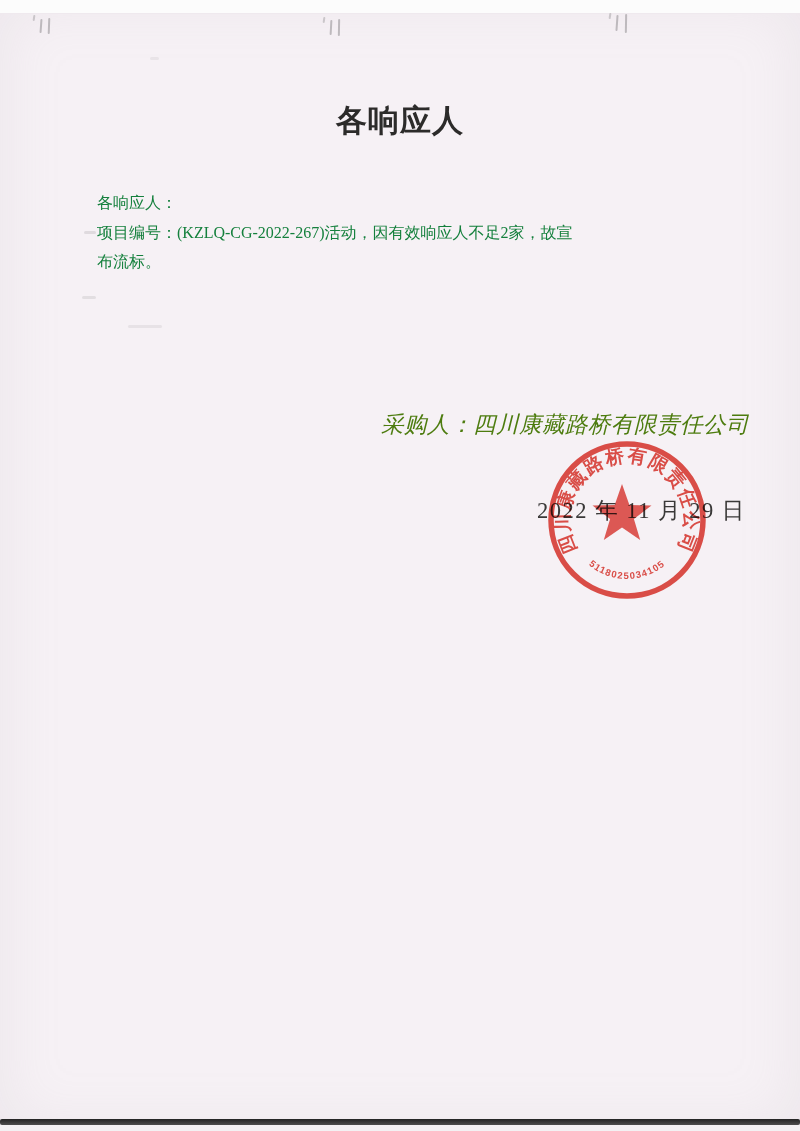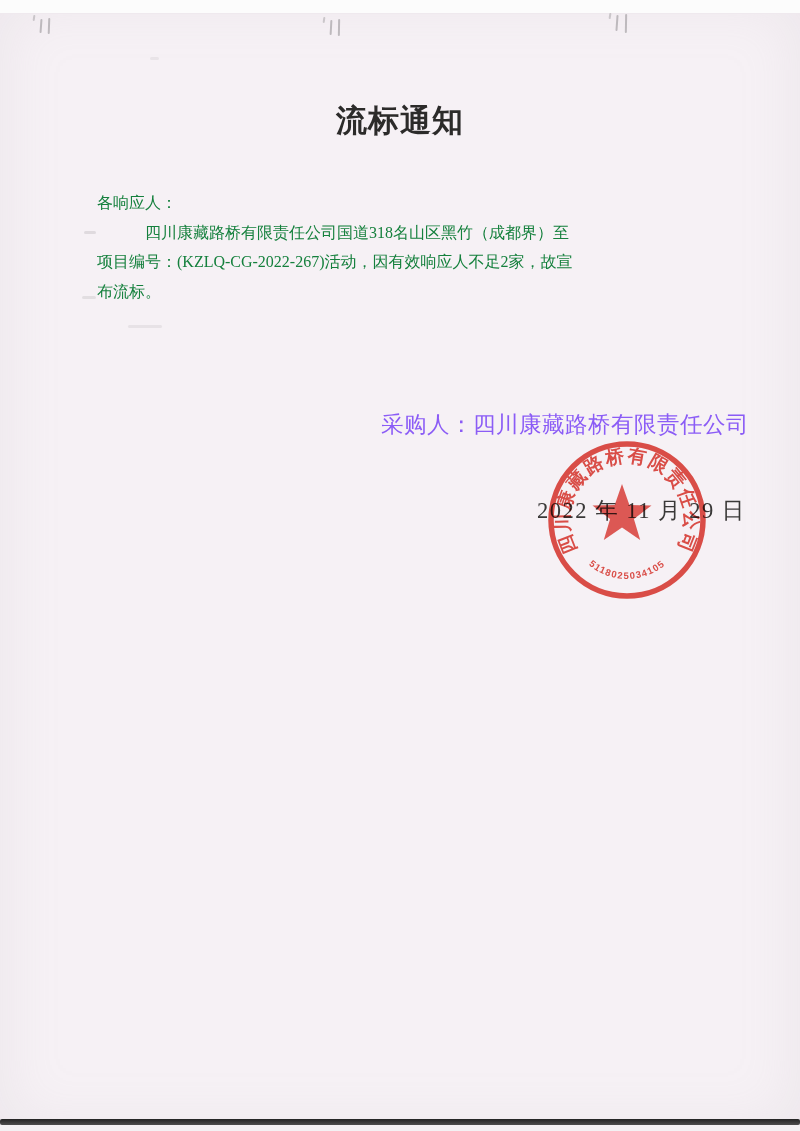--- a/index.html
+++ b/index.html
@@ -34,21 +34,21 @@
   }
   .body-block{
     position:absolute;left:97px;top:188px;width:640px;
     font-size:16px;line-height:29.5px;color:#15803d;
   }
   .para-line{white-space:nowrap;}
   .para-line.indent{text-indent:48px;}
 
   .purchaser-line{
     position:absolute;left:381px;top:409px;
-    font-size:22.5px;letter-spacing:.5px;white-space:nowrap;color:#8b5cf6;
+    font-size:22.5px;letter-spacing:.5px;white-space:nowrap;color:#4d7c0f;font-style:italic;
   }
   .date-line{
     position:absolute;left:537px;top:495px;
     font-size:22.5px;letter-spacing:1.5px;white-space:nowrap;color:#3a3938;
   }
 
   .seal{
     position:absolute;left:543px;top:436px;width:168px;height:168px;
     mix-blend-mode:multiply;opacity:.92;
     filter:blur(.2px);
@@ -77,25 +77,24 @@
 
   <div class="tick small" style="left:609px;top:13px;transform:rotate(9deg);"></div>
   <div class="tick" style="left:616px;top:15px;height:16px;transform:rotate(4deg);"></div>
   <div class="tick" style="left:625px;top:14px;height:19px;transform:rotate(1deg);"></div>
 
   <div class="smudge" style="left:84px;top:231px;width:12px;height:3px;opacity:.22;"></div>
   <div class="smudge" style="left:82px;top:296px;width:14px;height:3px;opacity:.18;"></div>
   <div class="smudge" style="left:128px;top:325px;width:34px;height:3px;opacity:.14;"></div>
   <div class="smudge" style="left:150px;top:57px;width:9px;height:3px;opacity:.12;"></div>
 
-  <div class="doc-title">流标通知</div>
+  <div class="doc-title">各响应人</div>
 
   <div class="body-block">
     <div class="para-line">各响应人：</div>
-    <div class="para-line indent">四川康藏路桥有限责任公司国道318名山区黑竹（成都界）至</div>
     <div class="para-line">项目编号：(KZLQ-CG-2022-267)活动，因有效响应人不足2家，故宣</div>
     <div class="para-line">布流标。</div>
   </div>
 
   <div class="purchaser-line">采购人：四川康藏路桥有限责任公司</div>
 
   <div class="date-line">2022 年 11 月 29 日</div>
 
   <svg class="seal" viewBox="0 0 168 168">
     <defs>

